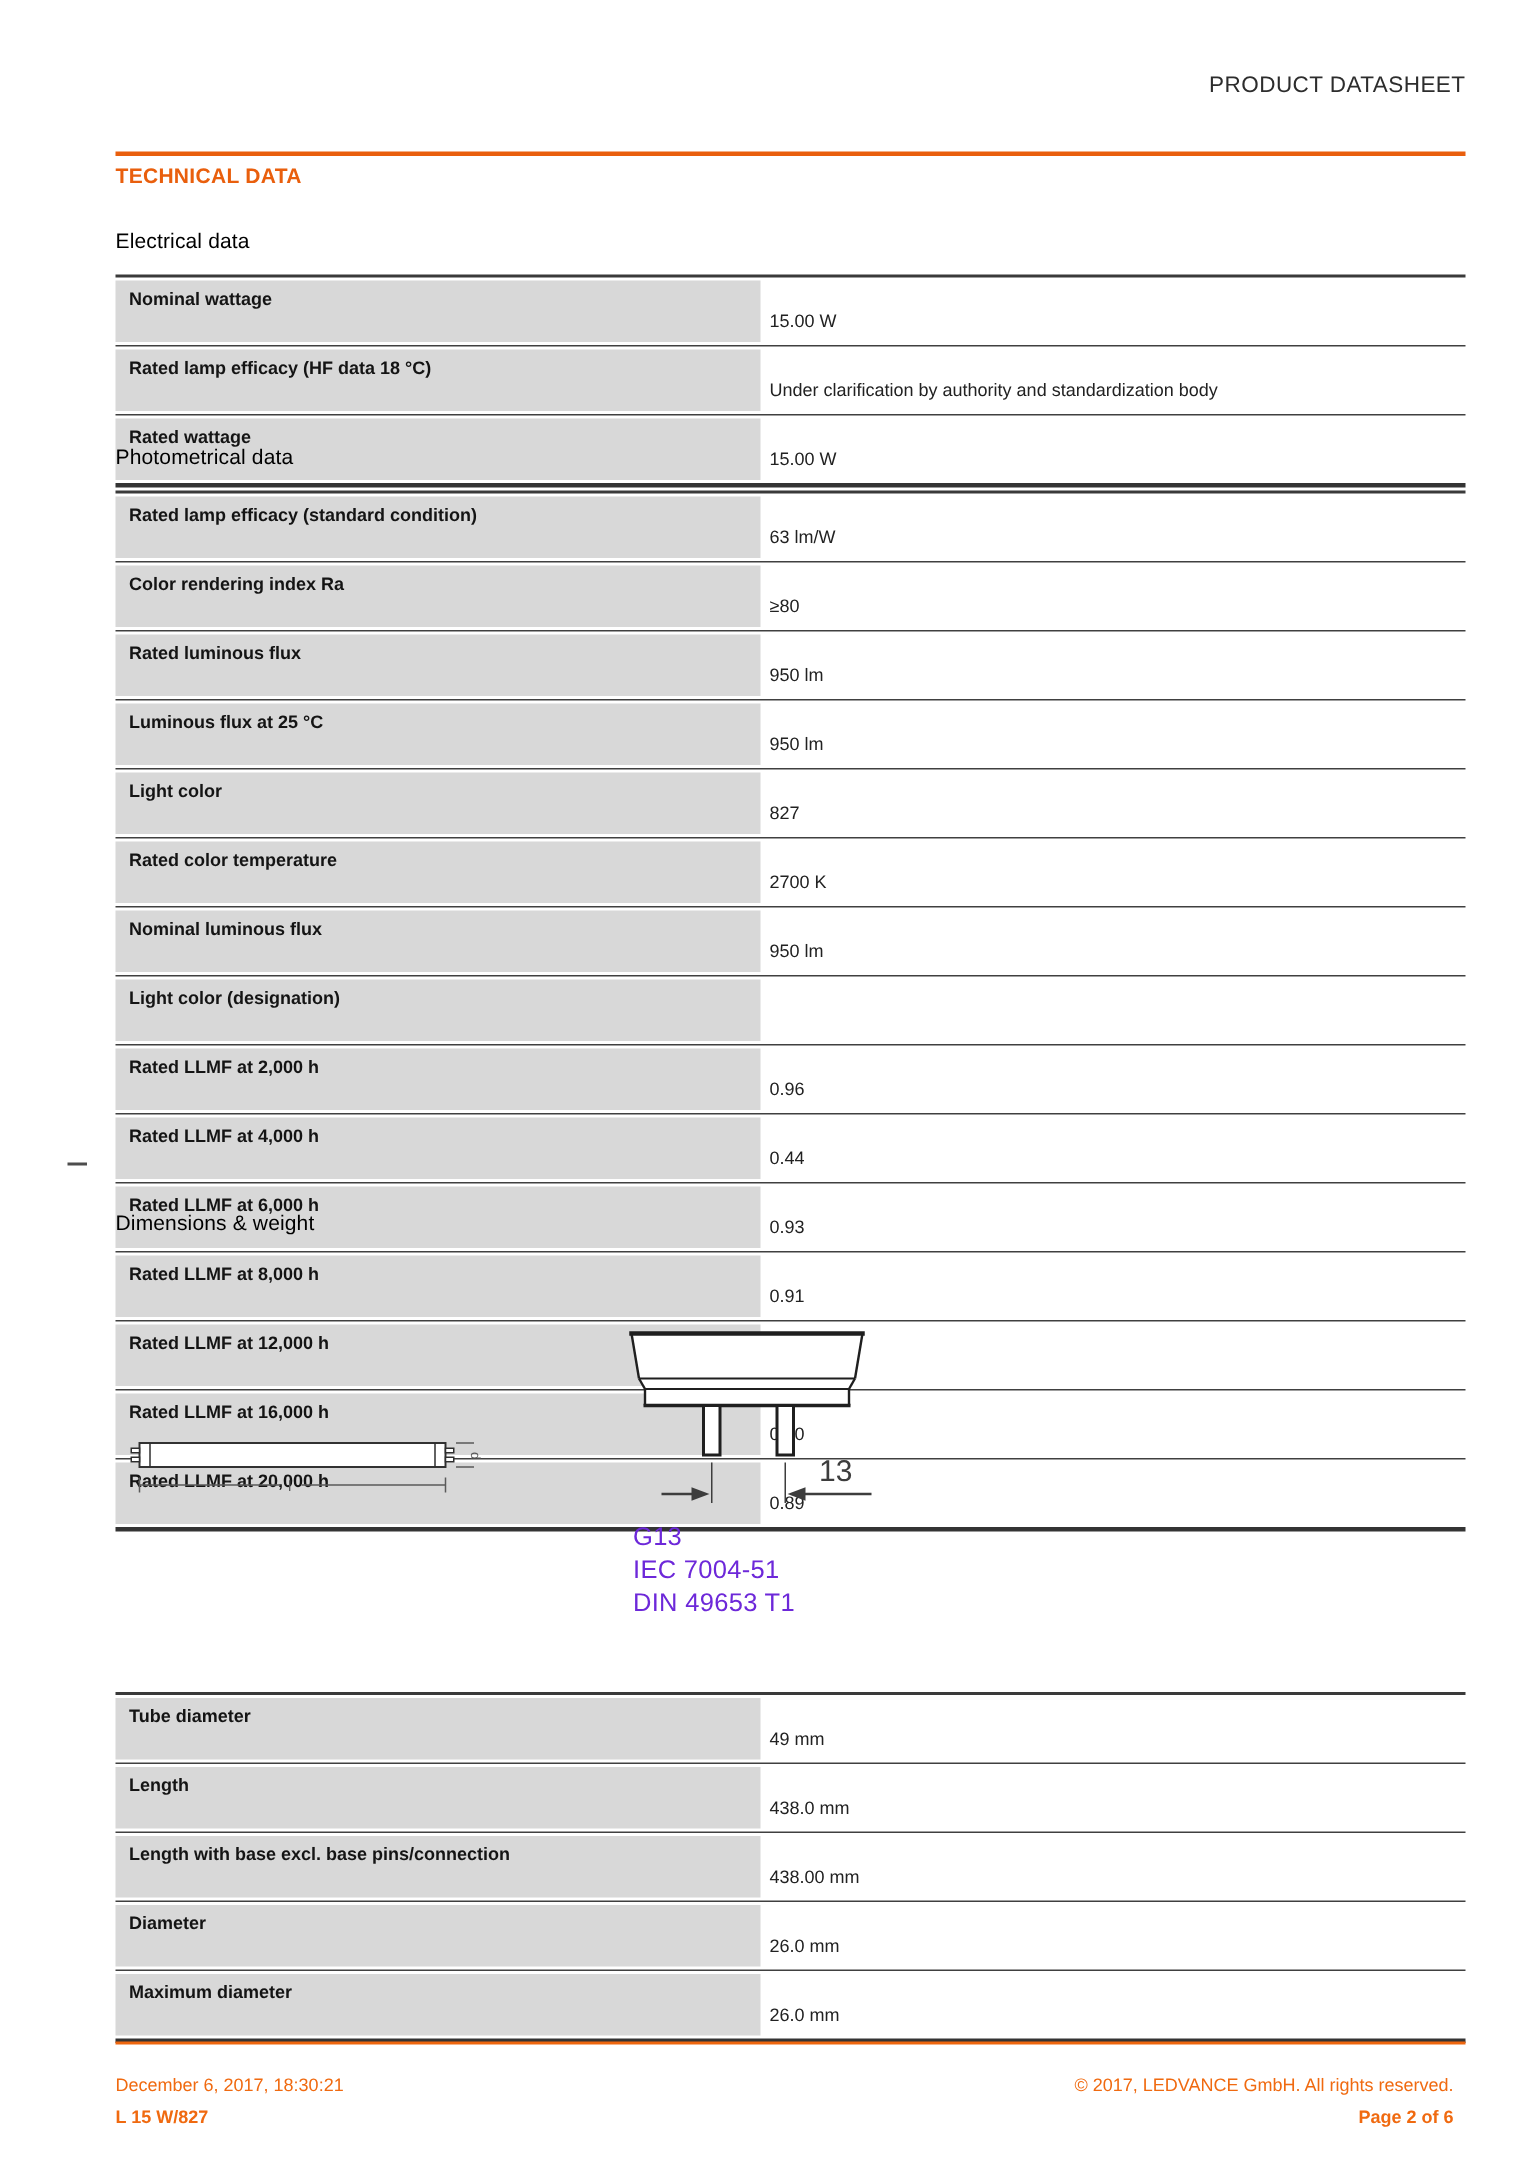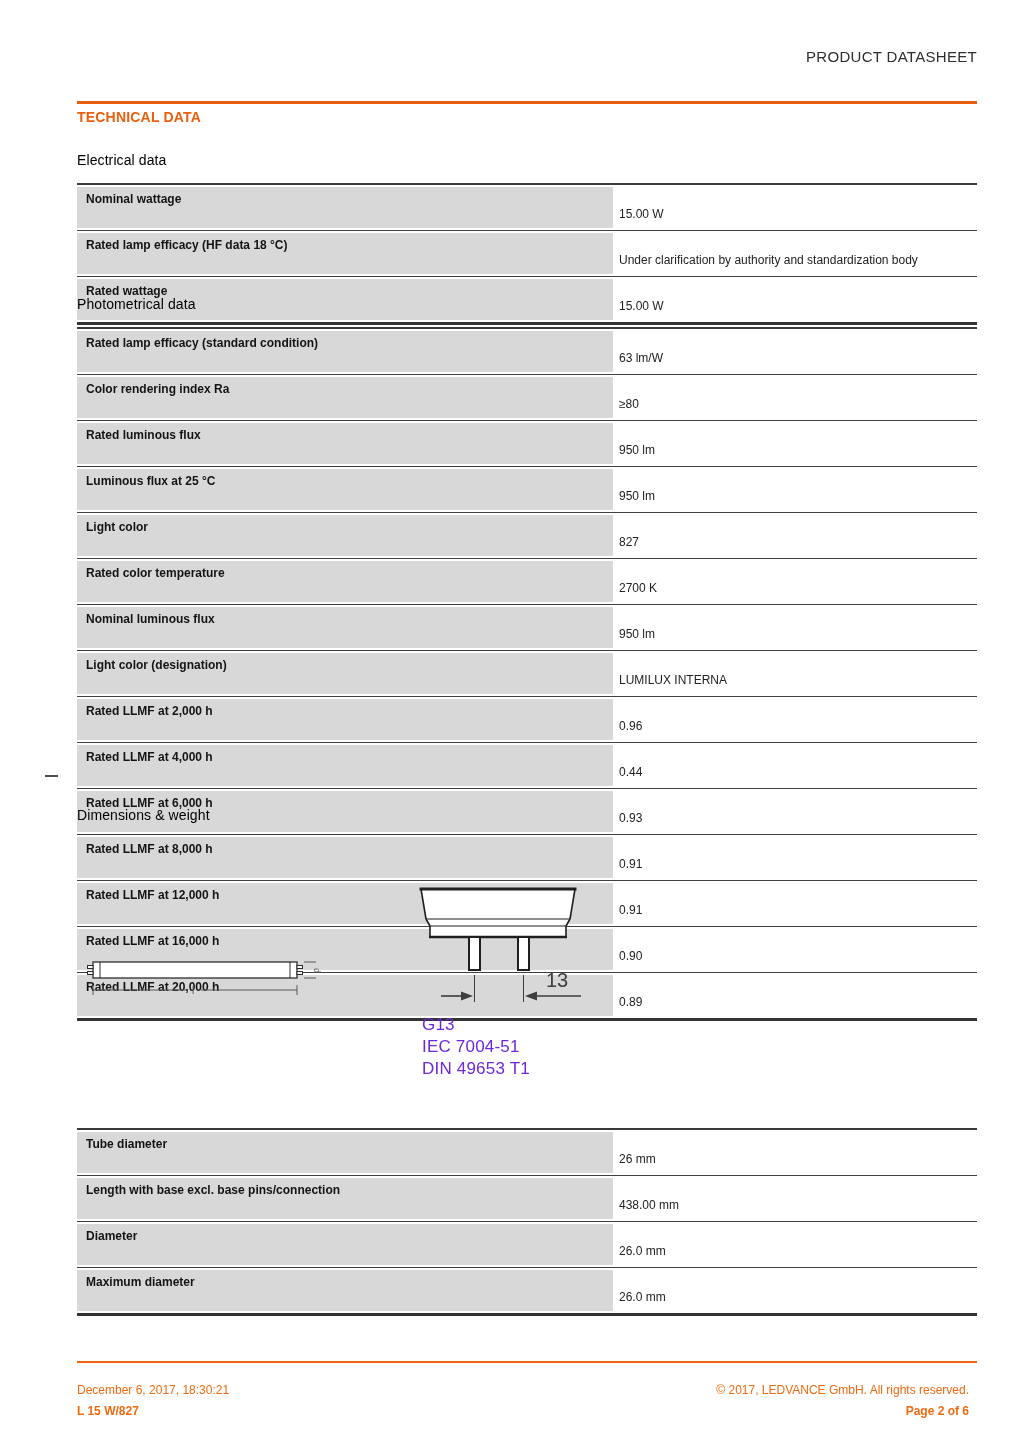--- a/index.html
+++ b/index.html
@@ -28,21 +28,21 @@
     left:62px; width:900px;
     border-top:2.5px solid #3a3a3a; border-bottom:3px solid #343434;
     background:#ffffff;
   }
   .t-electrical { top:183px; }
   .t-photometrical { top:327px; }
   .t-dimensions { top:1128px; }
   .drow { display:flex; align-items:stretch; border-top:1.5px solid #404040; }
   .drow:first-child { border-top:none; }
   .dlabel {
-    width:536px; background:#d8d8d8; margin:2px 0; padding:5px 10px 22px 9px;
+    width:430px; background:#d8d8d8; margin:2px 0; padding:5px 10px 22px 9px;
     font-size:12px; line-height:14px; font-weight:bold; color:#141414;
   }
   .dvalue {
     flex:1; display:flex; align-items:center; padding:14px 10px 2px 6px;
     font-size:12px; line-height:14px; color:#222222;
   }
 
   .left-dash { left:30px; top:775px; width:13px; height:2px; background:#4d4d4d; }
 
   .drawing-svg { overflow:visible; }
@@ -108,21 +108,20 @@
     <div class="drow">
       <div class="dlabel">Rated color temperature</div>
       <div class="dvalue">2700 K</div>
     </div>
     <div class="drow">
       <div class="dlabel">Nominal luminous flux</div>
       <div class="dvalue">950 lm</div>
     </div>
     <div class="drow">
       <div class="dlabel">Light color (designation)</div>
-      <div class="dvalue">LUMILUX INTERNA</div>
     </div>
     <div class="drow">
       <div class="dlabel">Rated LLMF at 2,000 h</div>
       <div class="dvalue">0.96</div>
     </div>
     <div class="drow">
       <div class="dlabel">Rated LLMF at 4,000 h</div>
       <div class="dvalue">0.44</div>
     </div>
     <div class="drow">
@@ -194,21 +193,25 @@
 
   <div class="abs base-labels">
     <div>G13</div>
     <div>IEC 7004-51</div>
     <div>DIN 49653 T1</div>
   </div>
 
   <div class="abs dtable t-dimensions">
     <div class="drow">
       <div class="dlabel">Tube diameter</div>
-      <div class="dvalue">26 mm</div>
+      <div class="dvalue">49 mm</div>
+    </div>
+    <div class="drow">
+      <div class="dlabel">Length</div>
+      <div class="dvalue">438.0 mm</div>
     </div>
     <div class="drow">
       <div class="dlabel">Length with base excl. base pins/connection</div>
       <div class="dvalue">438.00 mm</div>
     </div>
     <div class="drow">
       <div class="dlabel">Diameter</div>
       <div class="dvalue">26.0 mm</div>
     </div>
     <div class="drow">

